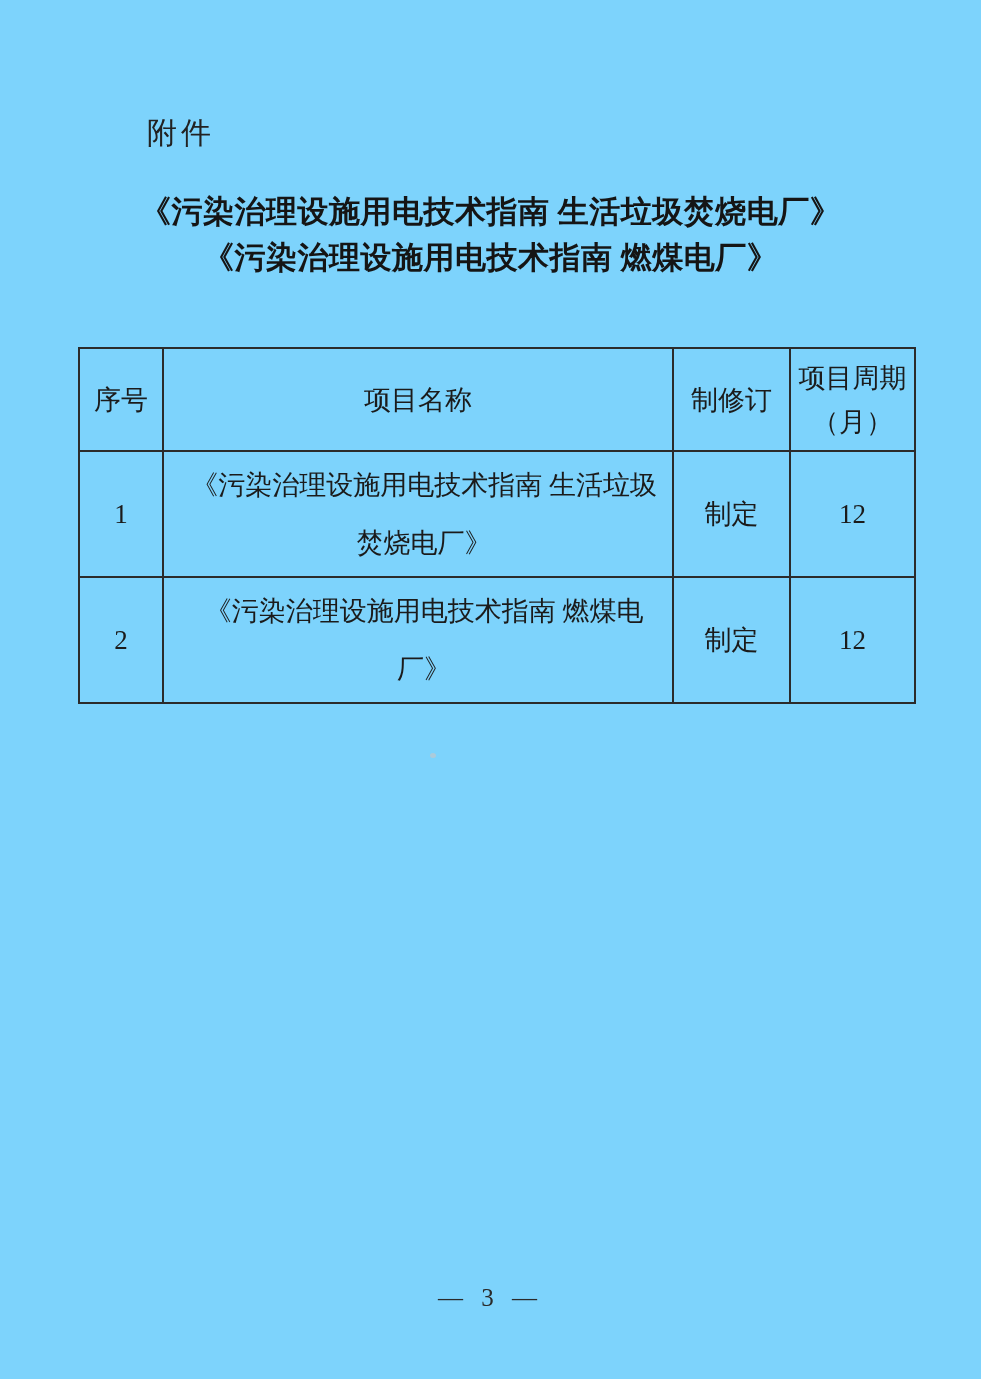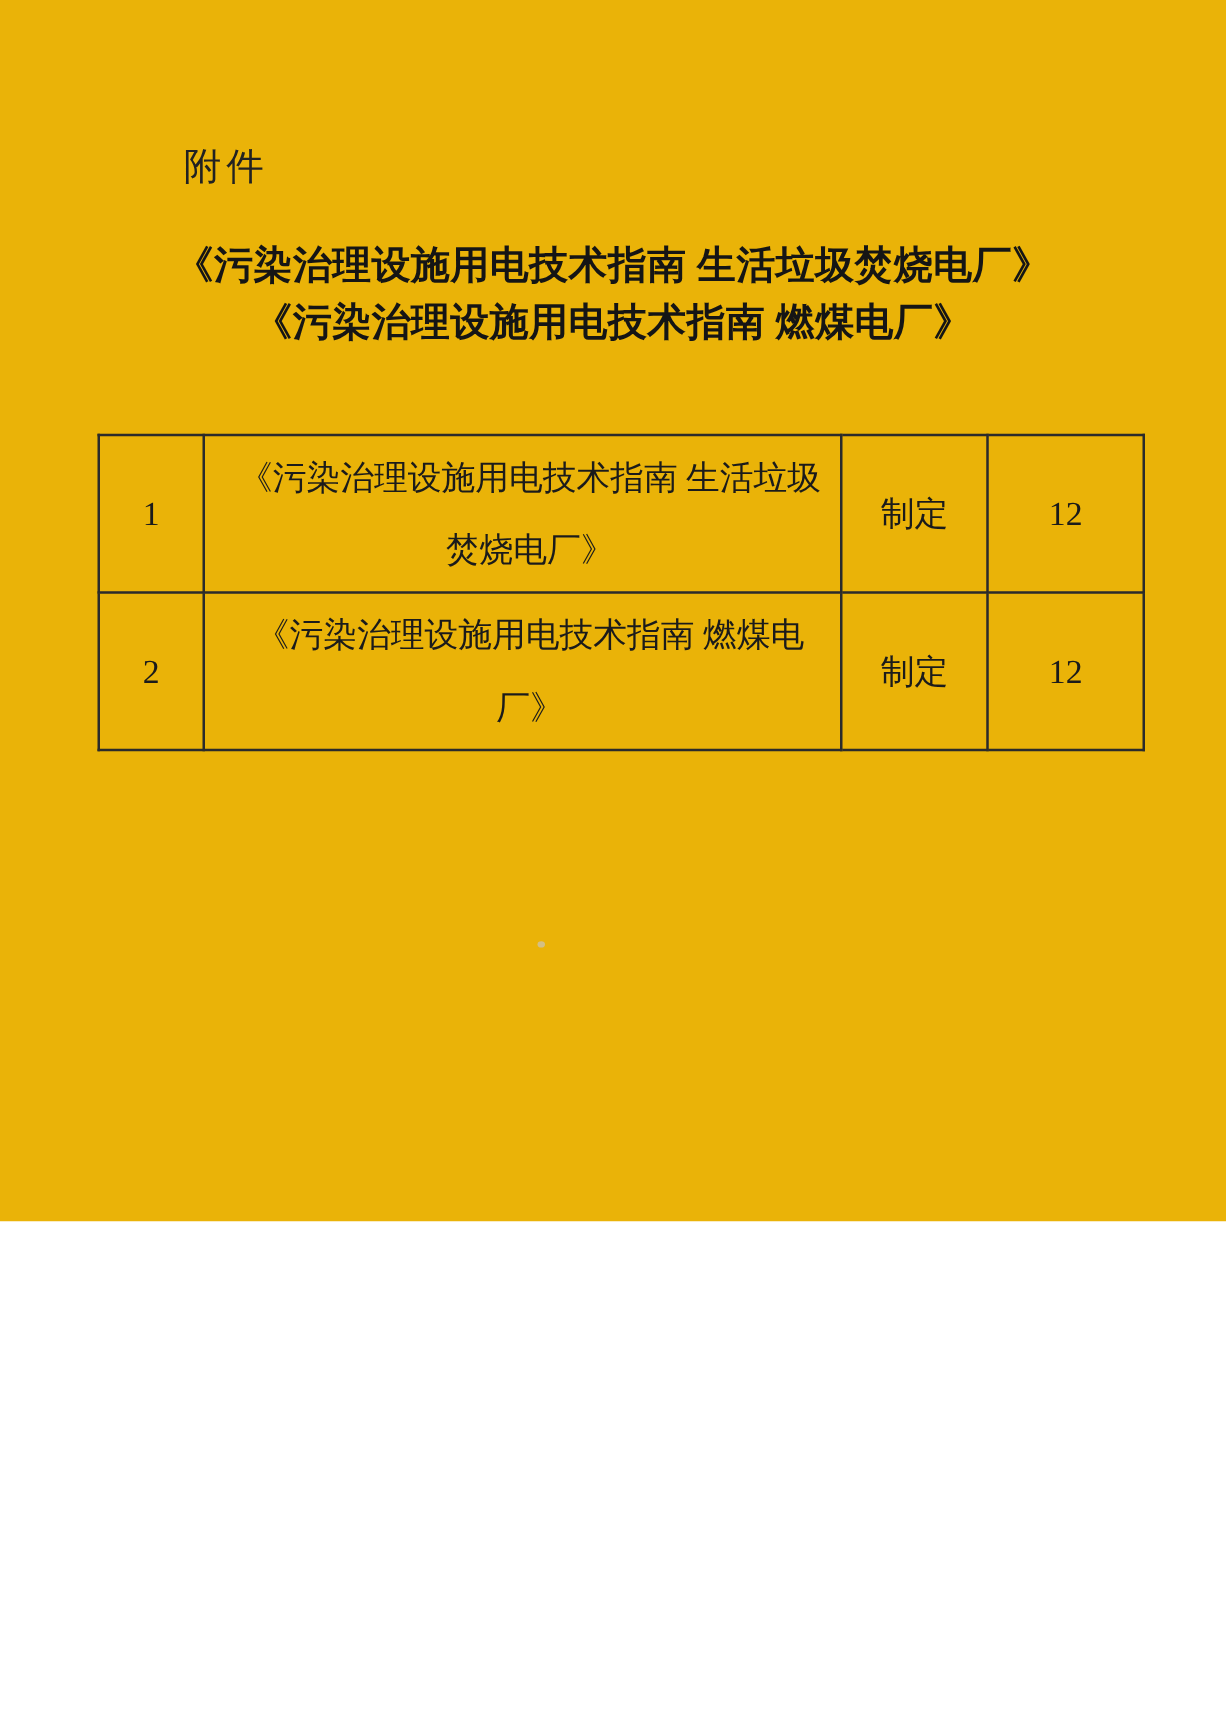--- a/index.html
+++ b/index.html
@@ -4,22 +4,22 @@
 <style>
   * { margin: 0; padding: 0; box-sizing: border-box; }
   html, body {
     width: 981px; height: 1379px;
     background: #ffffff;
     font-family: "Liberation Serif", "DejaVu Serif", serif;
     color: #1d1d1d;
   }
   .page {
     position: relative;
-    width: 981px; height: 977px;
-    background: #eab308;
+    width: 981px; height: 1379px;
+    background: #7dd3fc;
     overflow: hidden;
   }
   .attachment-label {
     position: absolute;
     left: 147px; top: 113px;
     font-size: 30px;
     letter-spacing: 4px;
     color: #222;
   }
   .title-block {
@@ -92,20 +92,29 @@
   </div>
 
   <table class="doc-table">
     <colgroup>
       <col class="col-index">
       <col class="col-name">
       <col class="col-type">
       <col class="col-cycle">
     </colgroup>
     <tbody>
+      <tr class="row-header">
+        <th>序号</th>
+        <th>项目名称</th>
+        <th>制修订</th>
+        <th>
+          <span class="cycle-header-line">项目周期</span>
+          <span class="cycle-header-line">（月）</span>
+        </th>
+      </tr>
       <tr class="row-1">
         <td>1</td>
         <td class="cell-name-left">《污染治理设施用电技术指南  生活垃圾焚烧电厂》</td>
         <td>制定</td>
         <td>12</td>
       </tr>
       <tr class="row-2">
         <td>2</td>
         <td class="cell-name-left">《污染治理设施用电技术指南  燃煤电厂》</td>
         <td>制定</td>

